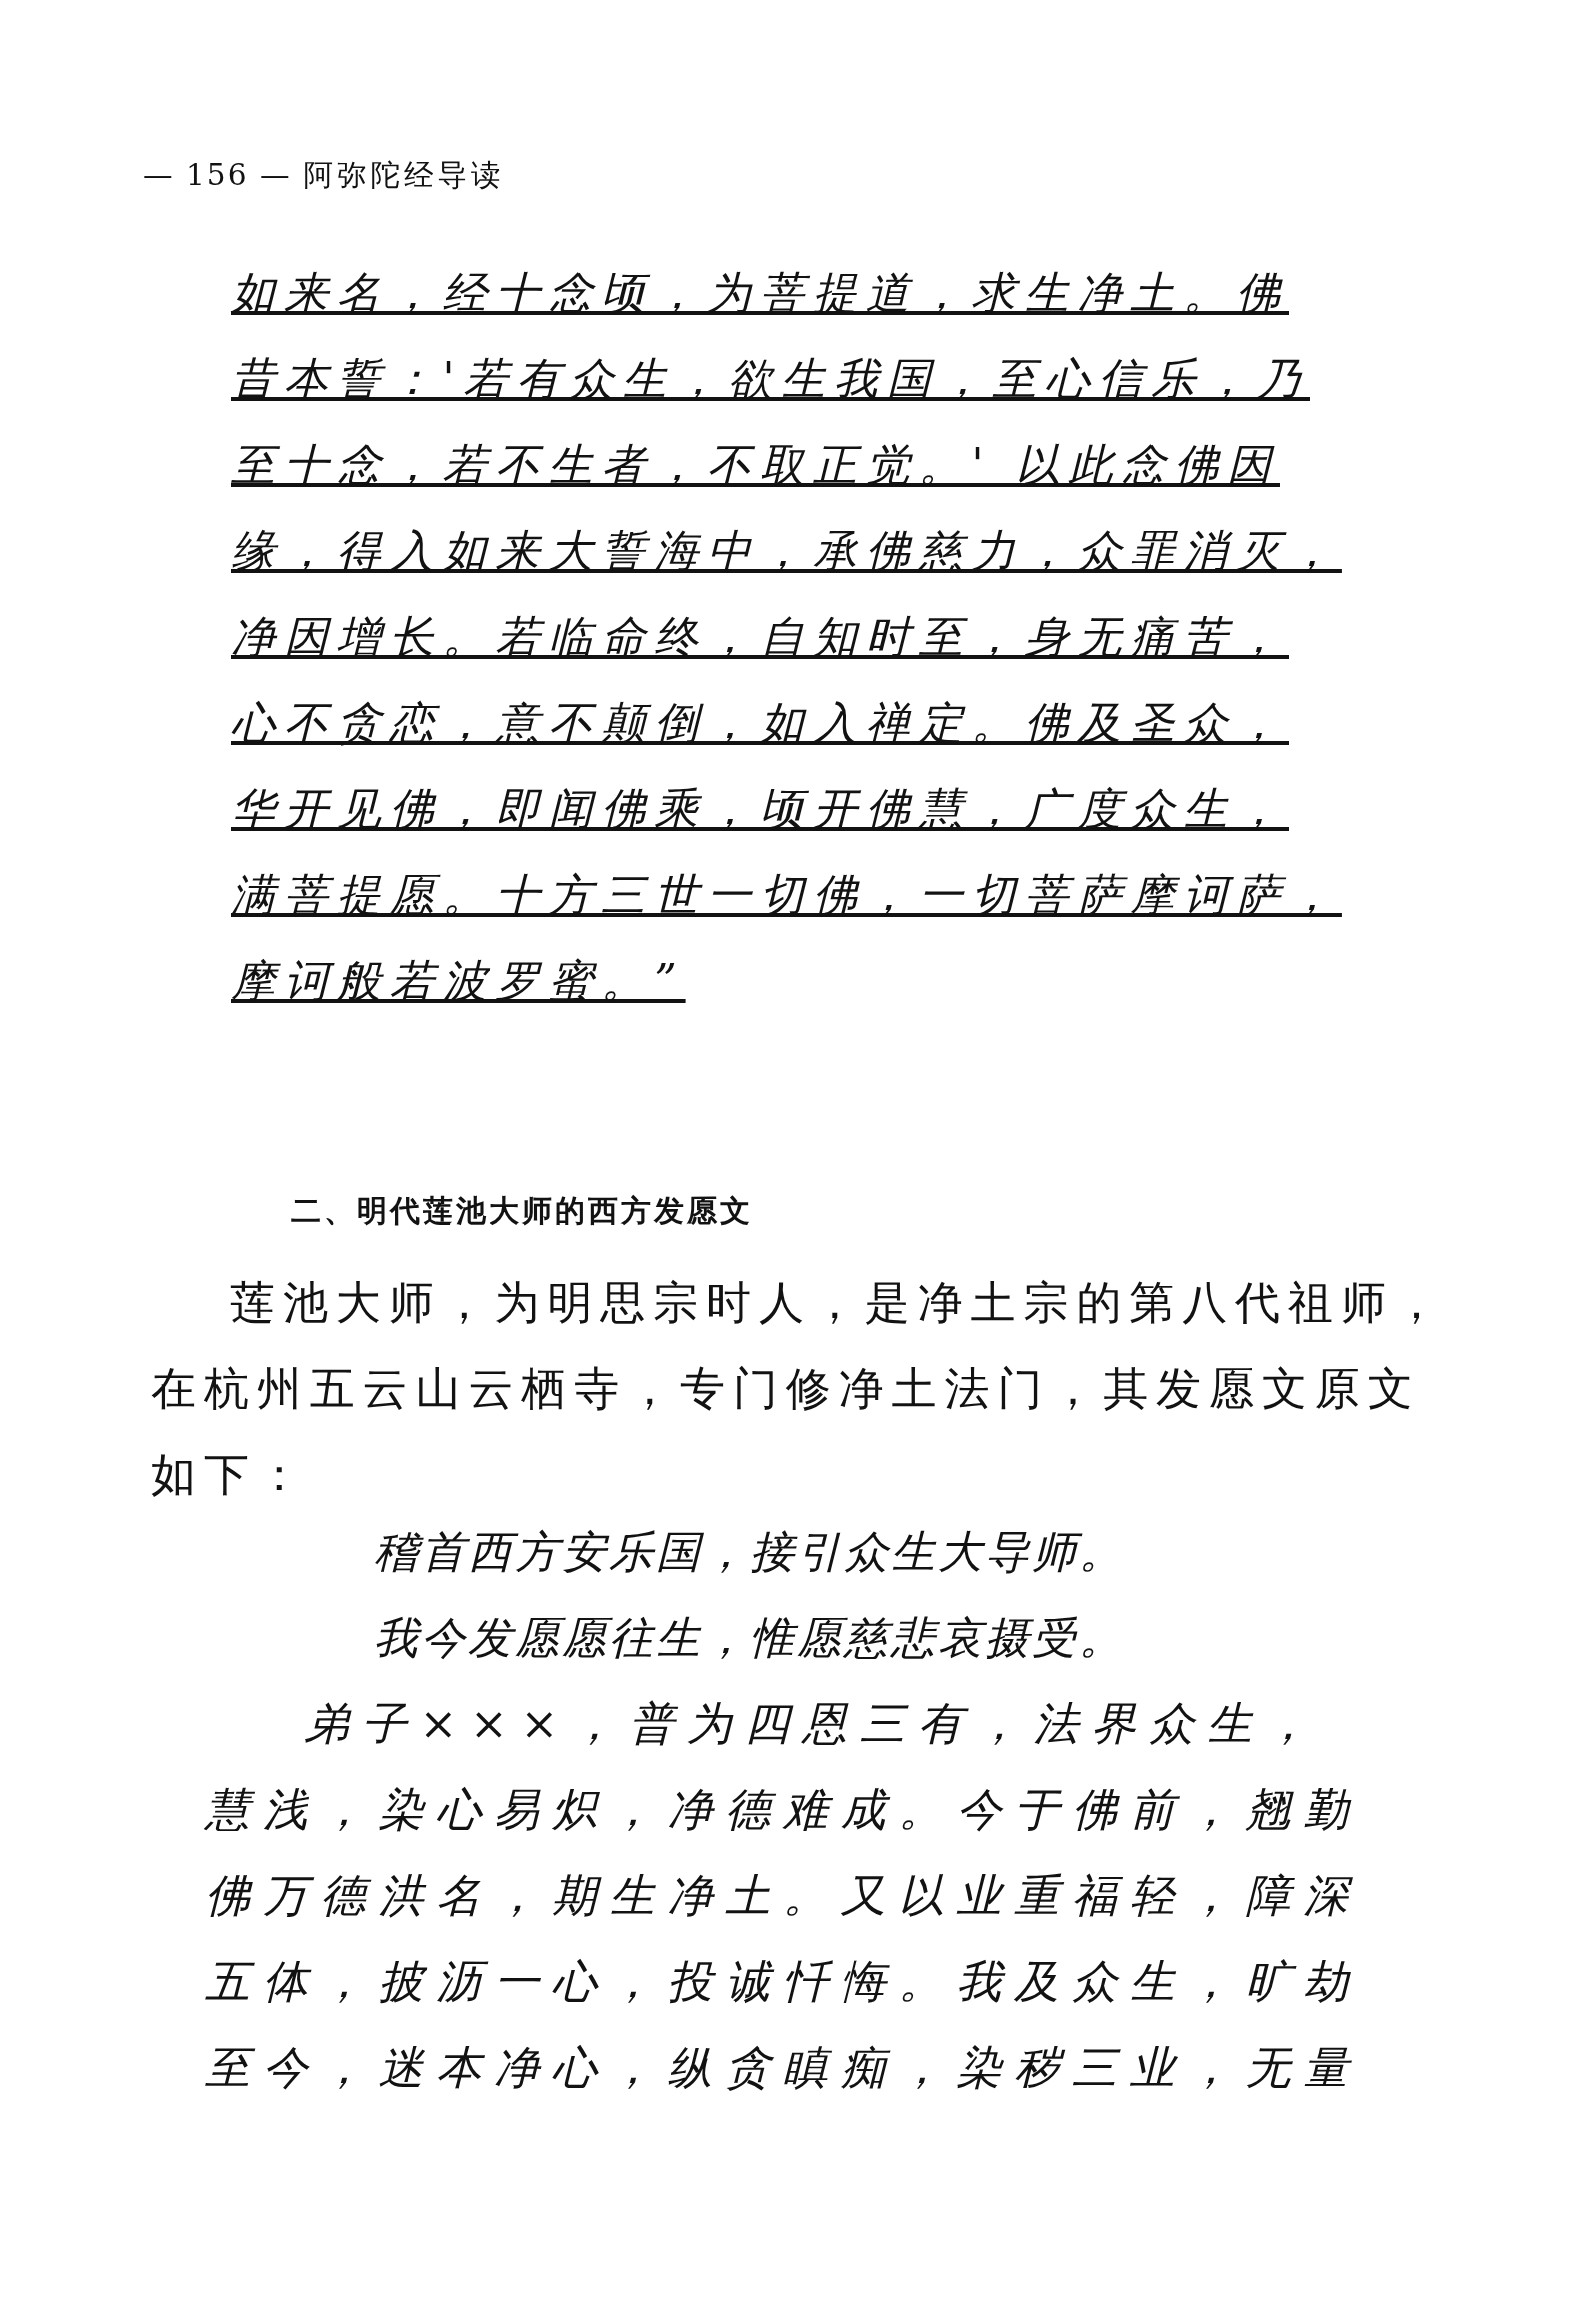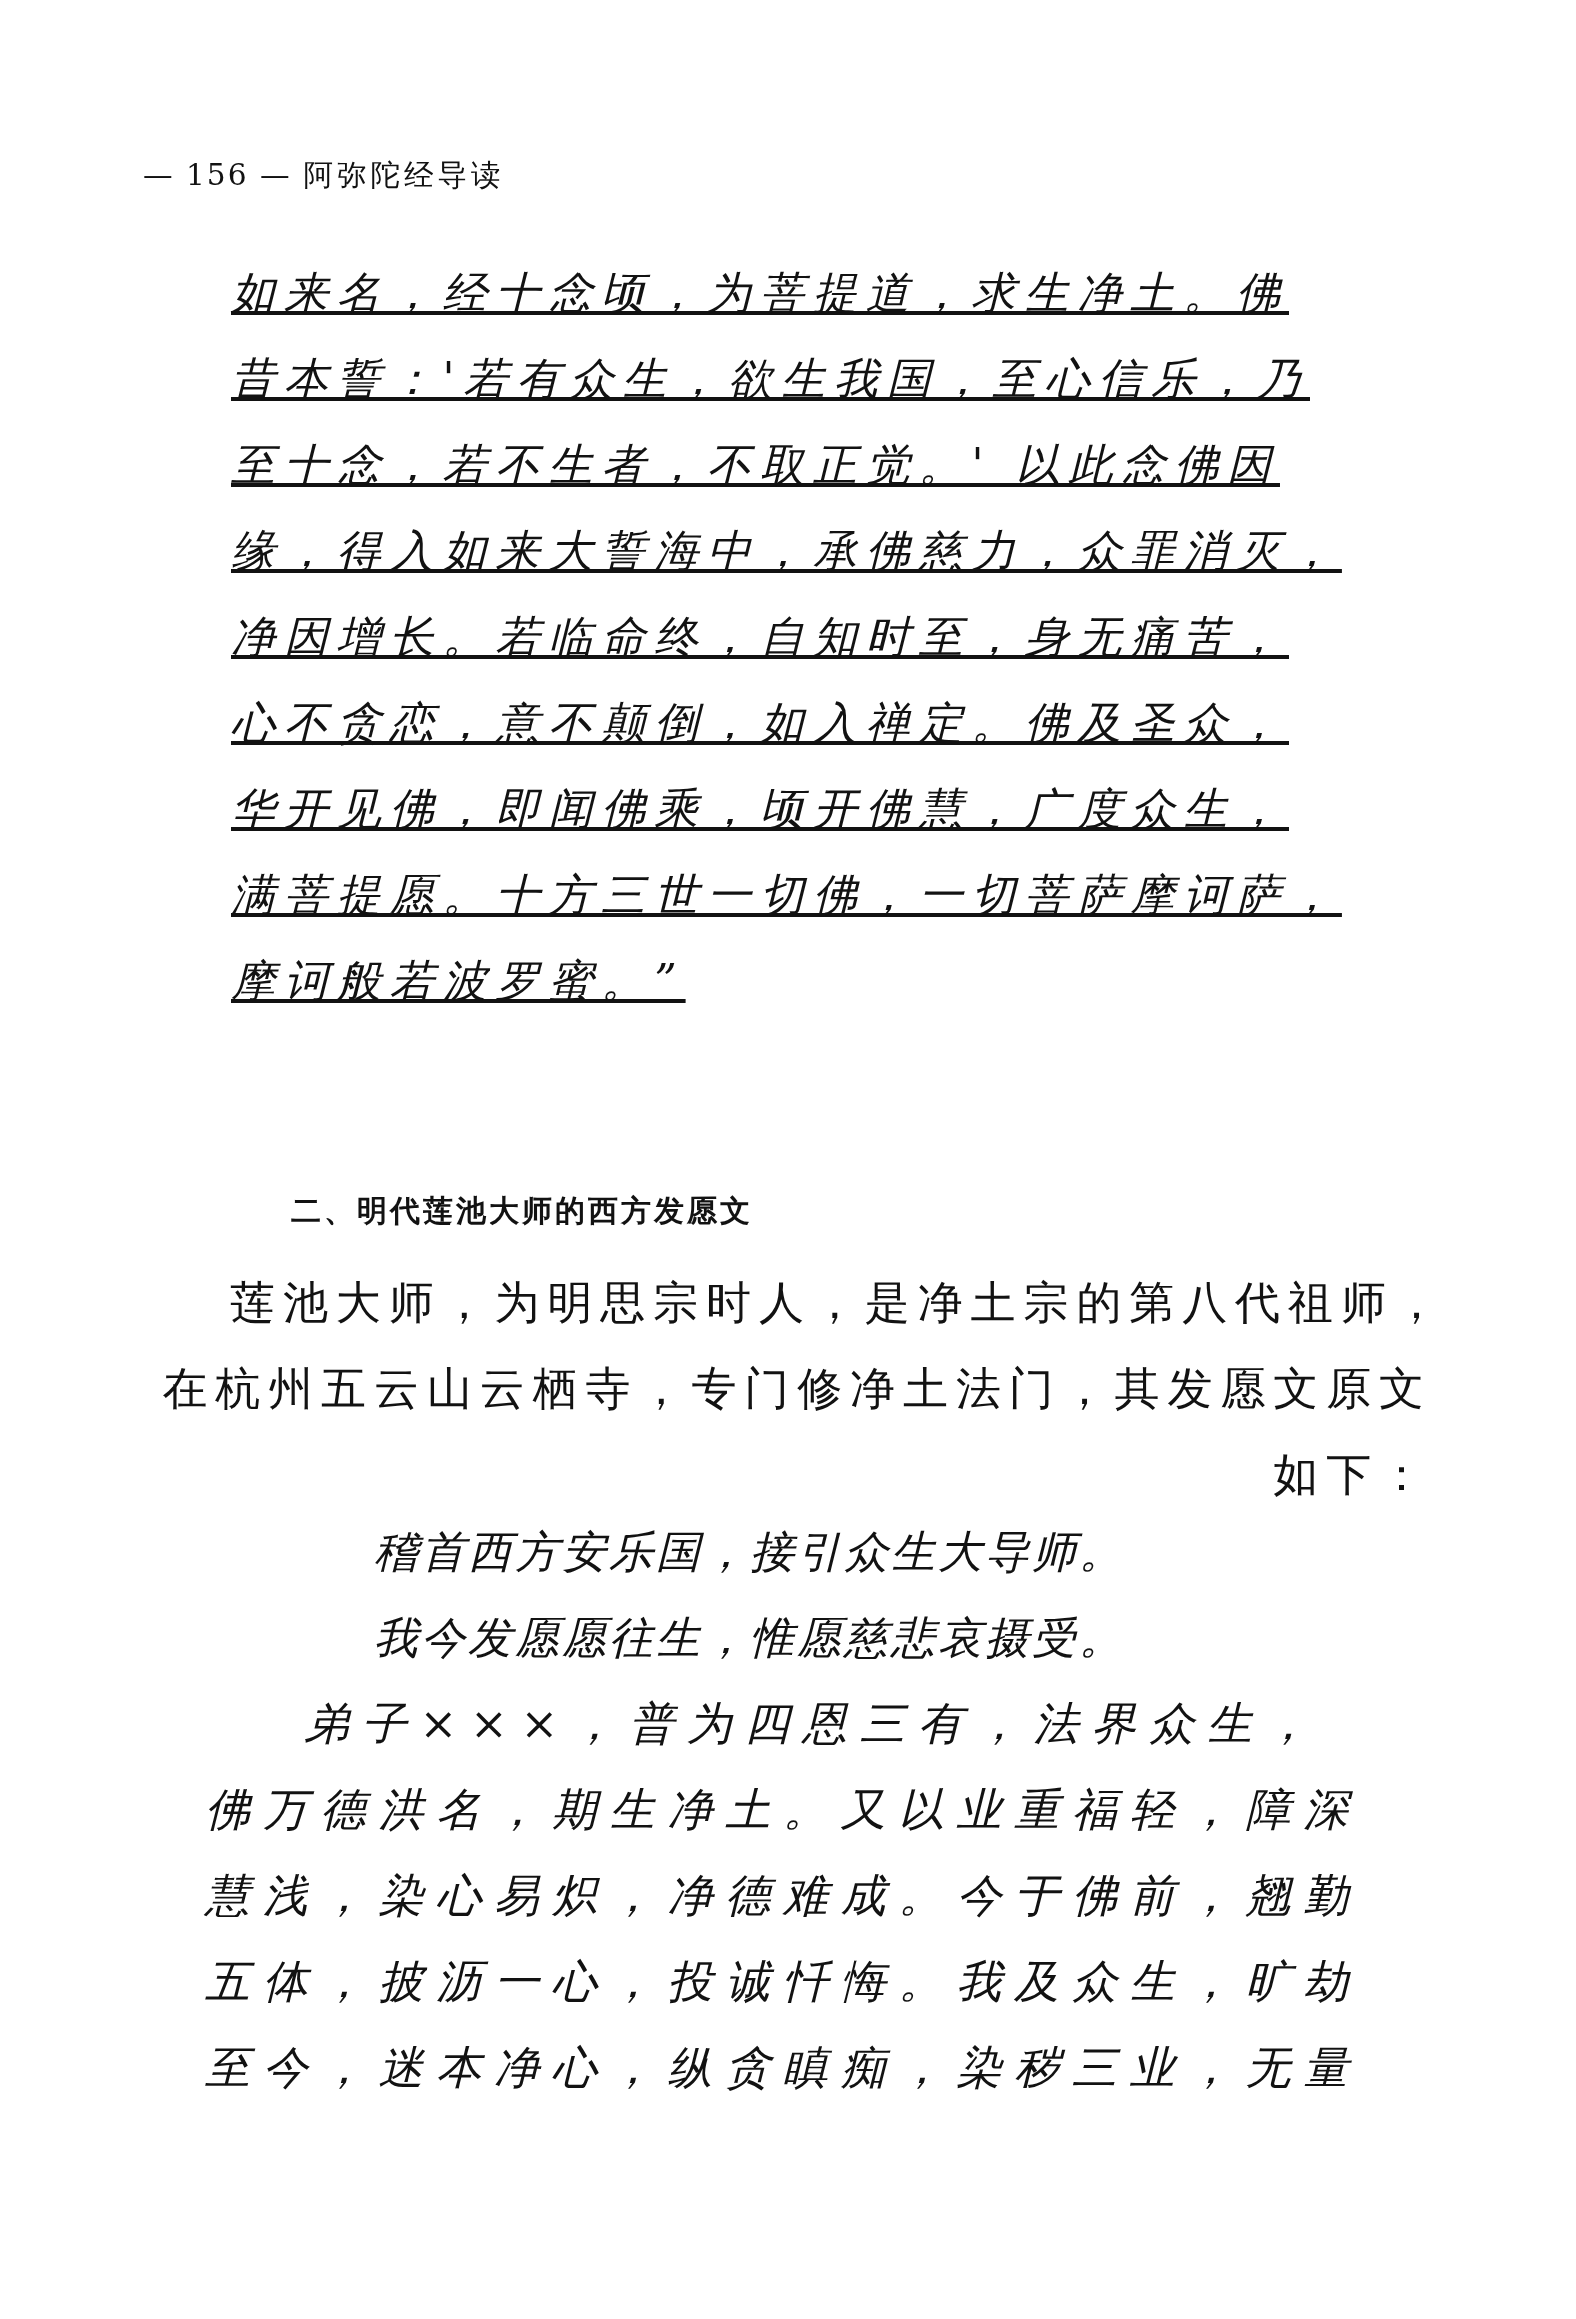--- a/index.html
+++ b/index.html
@@ -64,21 +64,20 @@
   }
   
   #paragraph {
     position: absolute;
     top: 1260px;
     left: 151px;
     width: 1281px;
     font-family: "DejaVu Serif", "Liberation Serif", serif;
     font-size: 45px;
     letter-spacing: 7.9px;
-    text-align: right;
   }
   #paragraph .indent-2 { padding-left: 79px; }
   
   #verse {
     position: absolute;
     top: 1509px;
     left: 374px;
     font-size: 44px;
     letter-spacing: 3px;
   }
@@ -122,20 +121,20 @@
     <div class="tline">如下：</div>
   </div>
 
   <div id="verse" class="kai">
     <div class="tline">稽首西方安乐国，接引众生大导师。</div>
     <div class="tline">我今发愿愿往生，惟愿慈悲哀摄受。</div>
   </div>
 
   <div id="quote2" class="kai">
     <div class="tline indent-2">弟子×××，普为四恩三有，法界众生，</div>
+    <div class="tline">慧浅，染心易炽，净德难成。今于佛前，翘勤</div>
     <div class="tline">佛万德洪名，期生净土。又以业重福轻，障深</div>
-    <div class="tline">慧浅，染心易炽，净德难成。今于佛前，翘勤</div>
     <div class="tline">五体，披沥一心，投诚忏悔。我及众生，旷劫</div>
     <div class="tline">至今，迷本净心，纵贪瞋痴，染秽三业，无量</div>
   </div>
 
 </div>
 
 
 </body></html>

